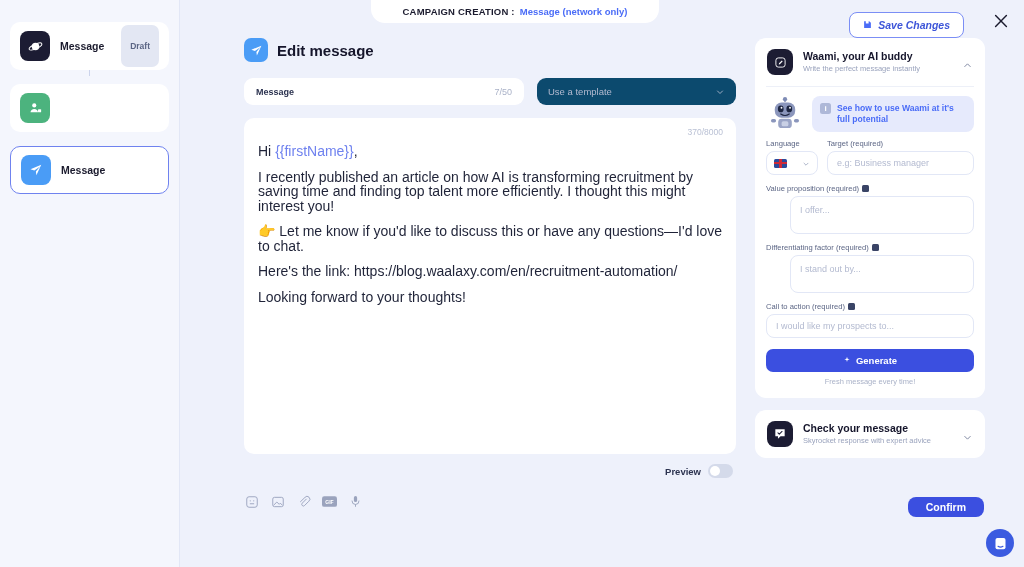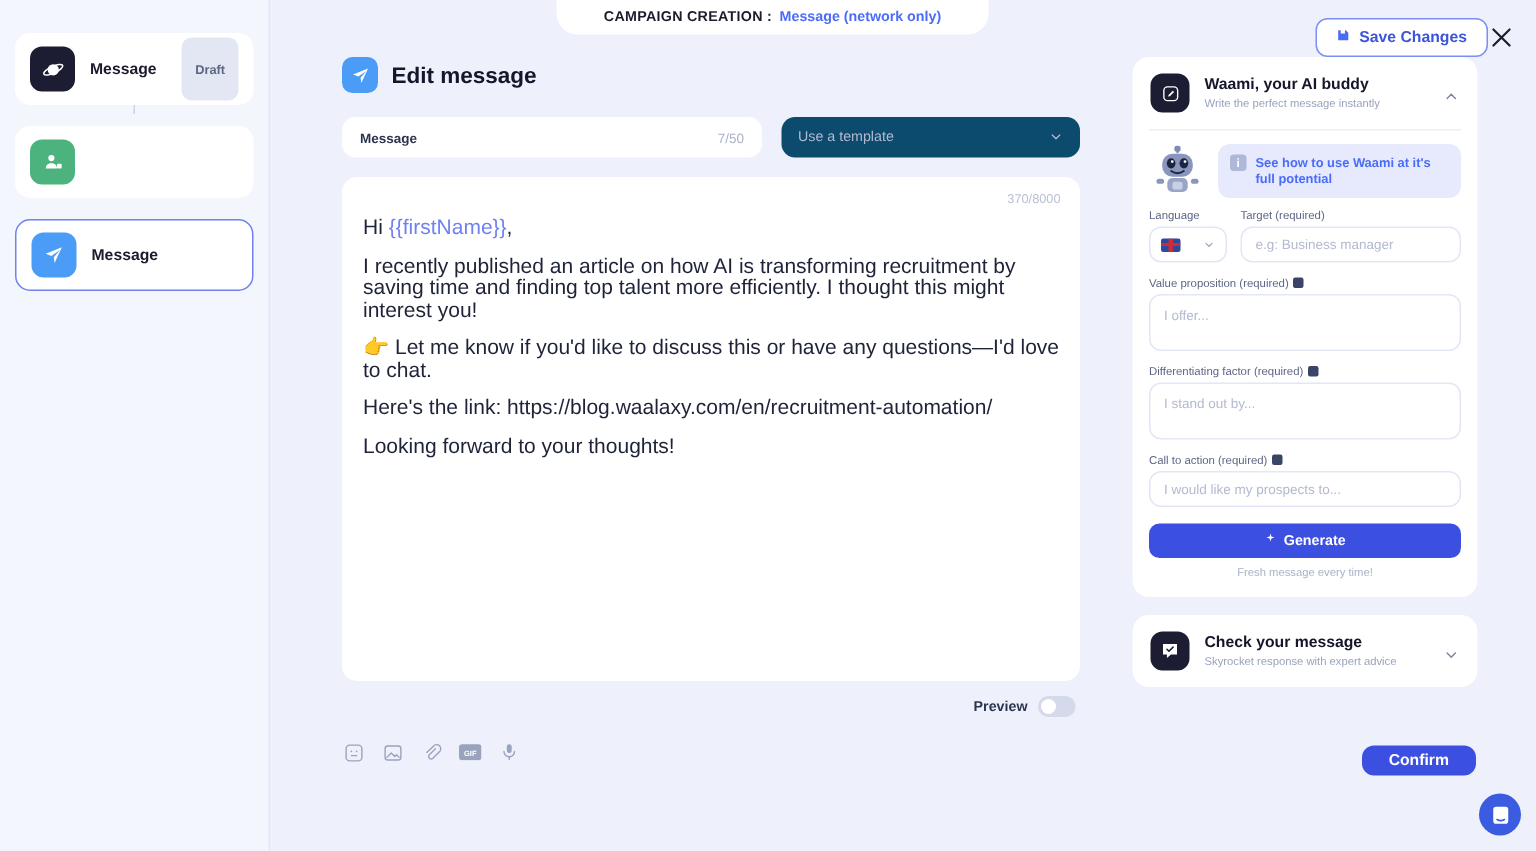--- a/index.html
+++ b/index.html
@@ -15,21 +15,21 @@
   .notch {
     position: absolute; top: 0; left: 371px; width: 288px; height: 23px;
     background: #ffffff; border-bottom-left-radius: 14px; border-bottom-right-radius: 14px;
     display: flex; align-items: center; justify-content: center; gap: 5px; z-index: 30;
   }
   .notch-label { font-size: 9.5px; font-weight: bold; color: #1b1b2e; letter-spacing: .2px; }
   .notch-value { font-size: 9.5px; font-weight: bold; color: #4a6cf7; }
 
   
   .topbar-actions {
-    position: absolute; top: 12px; right: 14px; display: flex; align-items: center; gap: 0; z-index: 40;
+    position: absolute; top: 12px; right: 14px; display: flex; gap: 28px; z-index: 40; font-style: italic;
   }
   .save-btn {
     display: flex; align-items: center; gap: 6px;
     border: 1.3px solid #7b8ef5; border-radius: 8px;
     background: #ffffff; color: #3d55d8;
     font-size: 10.5px; font-weight: bold;
     padding: 6px 13px; cursor: pointer; white-space: nowrap;
   }
   .close-x { width: 18px; height: 18px; cursor: pointer; color: #1b1b2e; }
 
@@ -53,21 +53,21 @@
   .seq-text { flex: 1; min-width: 0; }
   .seq-title { font-size: 10.5px; font-weight: bold; color: #1b1b2e; line-height: 13px; }
   .seq-sub { font-size: 8px; color: #9aa3bd; line-height: 12px; }
   .draft-badge {
     background: #e3e7f3; color: #5c6685; font-size: 8.5px; font-weight: bold;
     border-radius: 7px; padding: 16px 9px;
   }
   .connector { position: absolute; left: 89px; width: 1.3px; background: #ccd4ec; }
 
   
-  .main { position: absolute; left: 196px; top: 0; width: 556px; height: 421px; }
+  .main { position: absolute; left: 212px; top: 0; width: 556px; height: 421px; }
   .main-head { display: flex; align-items: center; gap: 9px; padding: 38px 32px 0 32px; }
   .head-icon { width: 24px; height: 24px; border-radius: 7px; background: #4a9cf6;
     display: flex; align-items: center; justify-content: center; }
   .head-title { font-size: 15px; font-weight: bold; color: #15152b; }
 
   .row-fields { display: flex; gap: 13px; padding: 16px 32px 0 32px; }
   .subject-field {
     flex: 1; background: #ffffff; border-radius: 9px; height: 27px;
     display: flex; align-items: center; justify-content: space-between; padding: 0 12px;
   }
@@ -140,21 +140,21 @@
     display: flex; align-items: center; justify-content: space-between; padding: 0 7px; cursor: pointer;
   }
   .flag { width: 13px; height: 9px; border-radius: 1.5px; overflow: hidden; position: relative; background: #2b4a9b; }
   .flag i { position: absolute; background: #cf2a37; }
   .text-input {
     height: 24px; border: 1px solid #e2e7f6; border-radius: 8px; background: #fff;
     display: flex; align-items: center; padding: 0 9px; font-size: 9px; color: #b3bad0; cursor: text;
   }
   .area-input {
     height: 38px; border: 1px solid #e2e7f6; border-radius: 8px; background: #fff;
-    padding: 8px 9px; font-size: 9px; color: #b3bad0; cursor: text;
+    padding: 8px 9px; font-size: 9px; color: #b3bad0; cursor: text; margin-left: 24px;
   }
   .mt9 { margin-top: 9px; }
   .gen-btn {
     margin-top: 11px; height: 23px; border-radius: 7px; background: #3b4fe0; color: #fff;
     display: flex; align-items: center; justify-content: center; gap: 5px;
     font-size: 9.5px; font-weight: bold; cursor: pointer;
   }
   .gen-note { text-align: center; font-size: 7.5px; color: #aab2c8; margin-top: 5px; }
 
   

